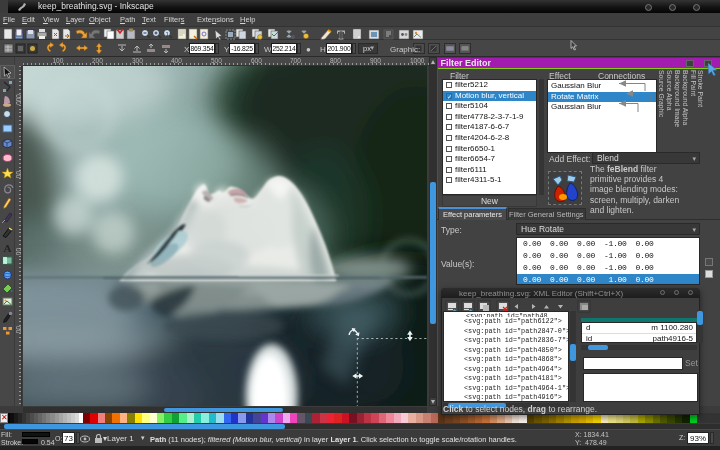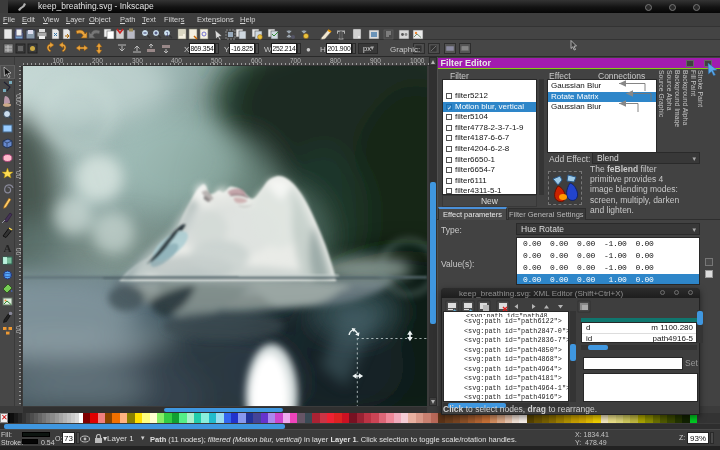--- a/index.html
+++ b/index.html
@@ -502,21 +502,21 @@
 
 <div class="a" id="dock"></div>
 <div class="a" id="fe_title">&nbsp;Filter Editor</div>
 <div class="a" style="left:686px;top:60px;width:8px;height:7px;border:1px solid #666;background:#3f3f3f"></div>
 <div class="a" style="left:704px;top:60px;width:8px;height:7px;border:1px solid #666;background:#3f3f3f"></div>
 <svg class="a" style="left:706px;top:62px" width="13" height="14" viewBox="0 0 13 14">
       <path d="M2 1 L11 8 L7 8.5 L9.5 13 L7.5 13.5 L5.5 9.5 L2.5 12 Z" fill="#5aa8e8" stroke="#2a6da8" stroke-width=".5"></path>
     </svg>
 
 <span class="lbl" style="left:450px;top:71px;font-size:8.5px;text-decoration:underline">Filter</span>
-<div class="whitebox" style="left:442px;top:79px;width:95px;height:116px;padding-top:11px">
+<div class="whitebox" style="left:442px;top:79px;width:95px;height:116px;padding-top:0">
 <div class="lrow"><span class="chk"></span>filter5212</div>
 <div class="lrow sel"><span class="chk on">✓</span>Motion blur, vertical</div>
 <div class="lrow"><span class="chk"></span>filter5104</div>
 <div class="lrow"><span class="chk"></span>filter4778-2-3-7-1-9</div>
 <div class="lrow"><span class="chk"></span>filter4187-6-6-7</div>
 <div class="lrow"><span class="chk"></span>filter4204-6-2-8</div>
 <div class="lrow"><span class="chk"></span>filter6650-1</div>
 <div class="lrow"><span class="chk"></span>filter6654-7</div>
 <div class="lrow"><span class="chk"></span>filter6111</div>
 <div class="lrow"><span class="chk"></span>filter4311-5-1</div>

